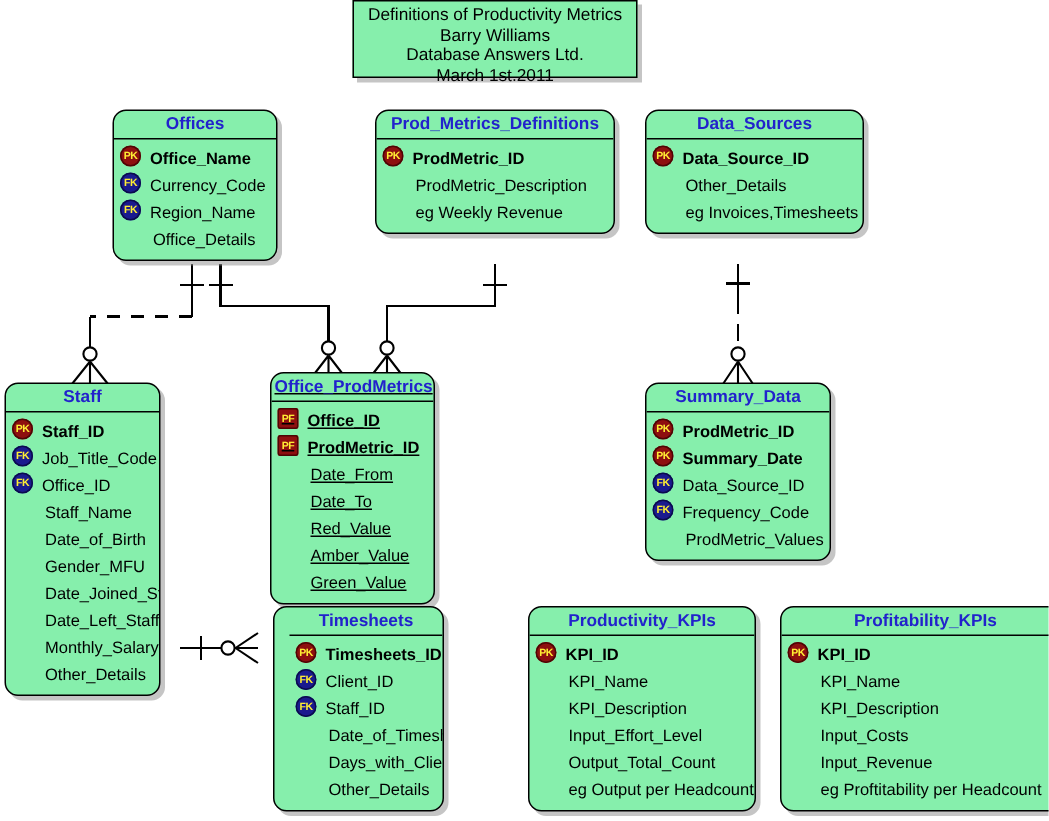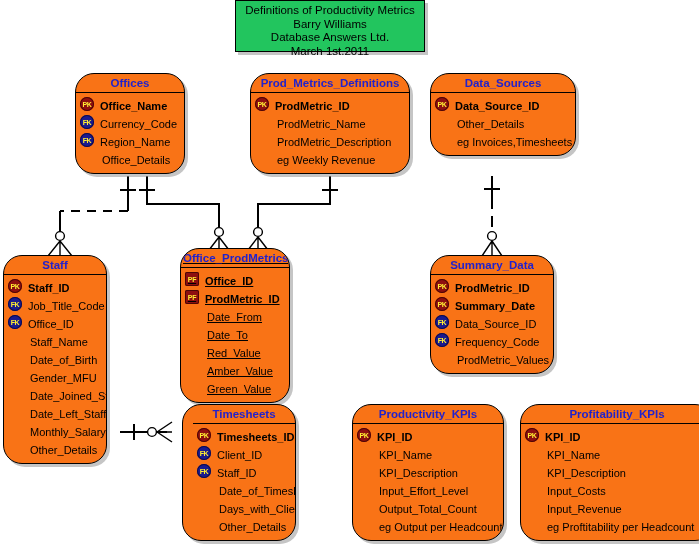--- a/index.html
+++ b/index.html
@@ -9,30 +9,30 @@
     -webkit-font-smoothing:none;
   }
   #canvas{position:absolute;left:0;top:0;width:699px;height:547px;}
 
   
   svg.links{position:absolute;left:0;top:0;width:699px;height:547px;overflow:visible;}
 
   
   .titlebox{
     position:absolute;box-sizing:border-box;
-    border:1px solid #000;background:#22c55e;
+    border:1px solid #000;background:#86efac;
     text-align:center;color:#000;font-size:11.5px;line-height:13.5px;
     padding-top:3px;
     box-shadow:3px 3px 0 0 rgba(150,150,150,.55);
   }
 
   
   .tbl{
     position:absolute;box-sizing:border-box;
-    background:#f97316;border:1px solid #000;border-radius:19px;
+    background:#86efac;border:1px solid #000;border-radius:9px;
     box-shadow:3px 3px 0 0 rgba(150,150,150,.55);
     overflow:hidden;
   }
   .tbl .hdr{
     text-align:center;color:#2222cc;font-weight:bold;font-size:11.5px;
     padding:3px 2px 3px 2px;border-bottom:1px solid #000;white-space:nowrap;
   }
   .tbl .body{padding:4px 0 4px 0;}
   .row{
     display:flex;align-items:flex-start;height:18px;padding:0 3px 0 4px;
@@ -153,23 +153,20 @@
     </div>
 
   <div class="tbl" style="left:250px;top:73px;width:160px;">
       <div class="hdr">Prod_Metrics_Definitions</div>
       <div class="body">
         <div class="row pk">
           <span class="badge pk">PK</span>
           <span class="lbl">ProdMetric_ID</span>
         </div>
         <div class="row plain">
-          <span class="lbl">ProdMetric_Name</span>
-        </div>
-        <div class="row plain">
           <span class="lbl">ProdMetric_Description</span>
         </div>
         <div class="row plain">
           <span class="lbl">eg Weekly Revenue</span>
         </div>
       </div>
     </div>
 
   <div class="tbl" style="left:430px;top:73px;width:146px;">
       <div class="hdr">Data_Sources</div>

